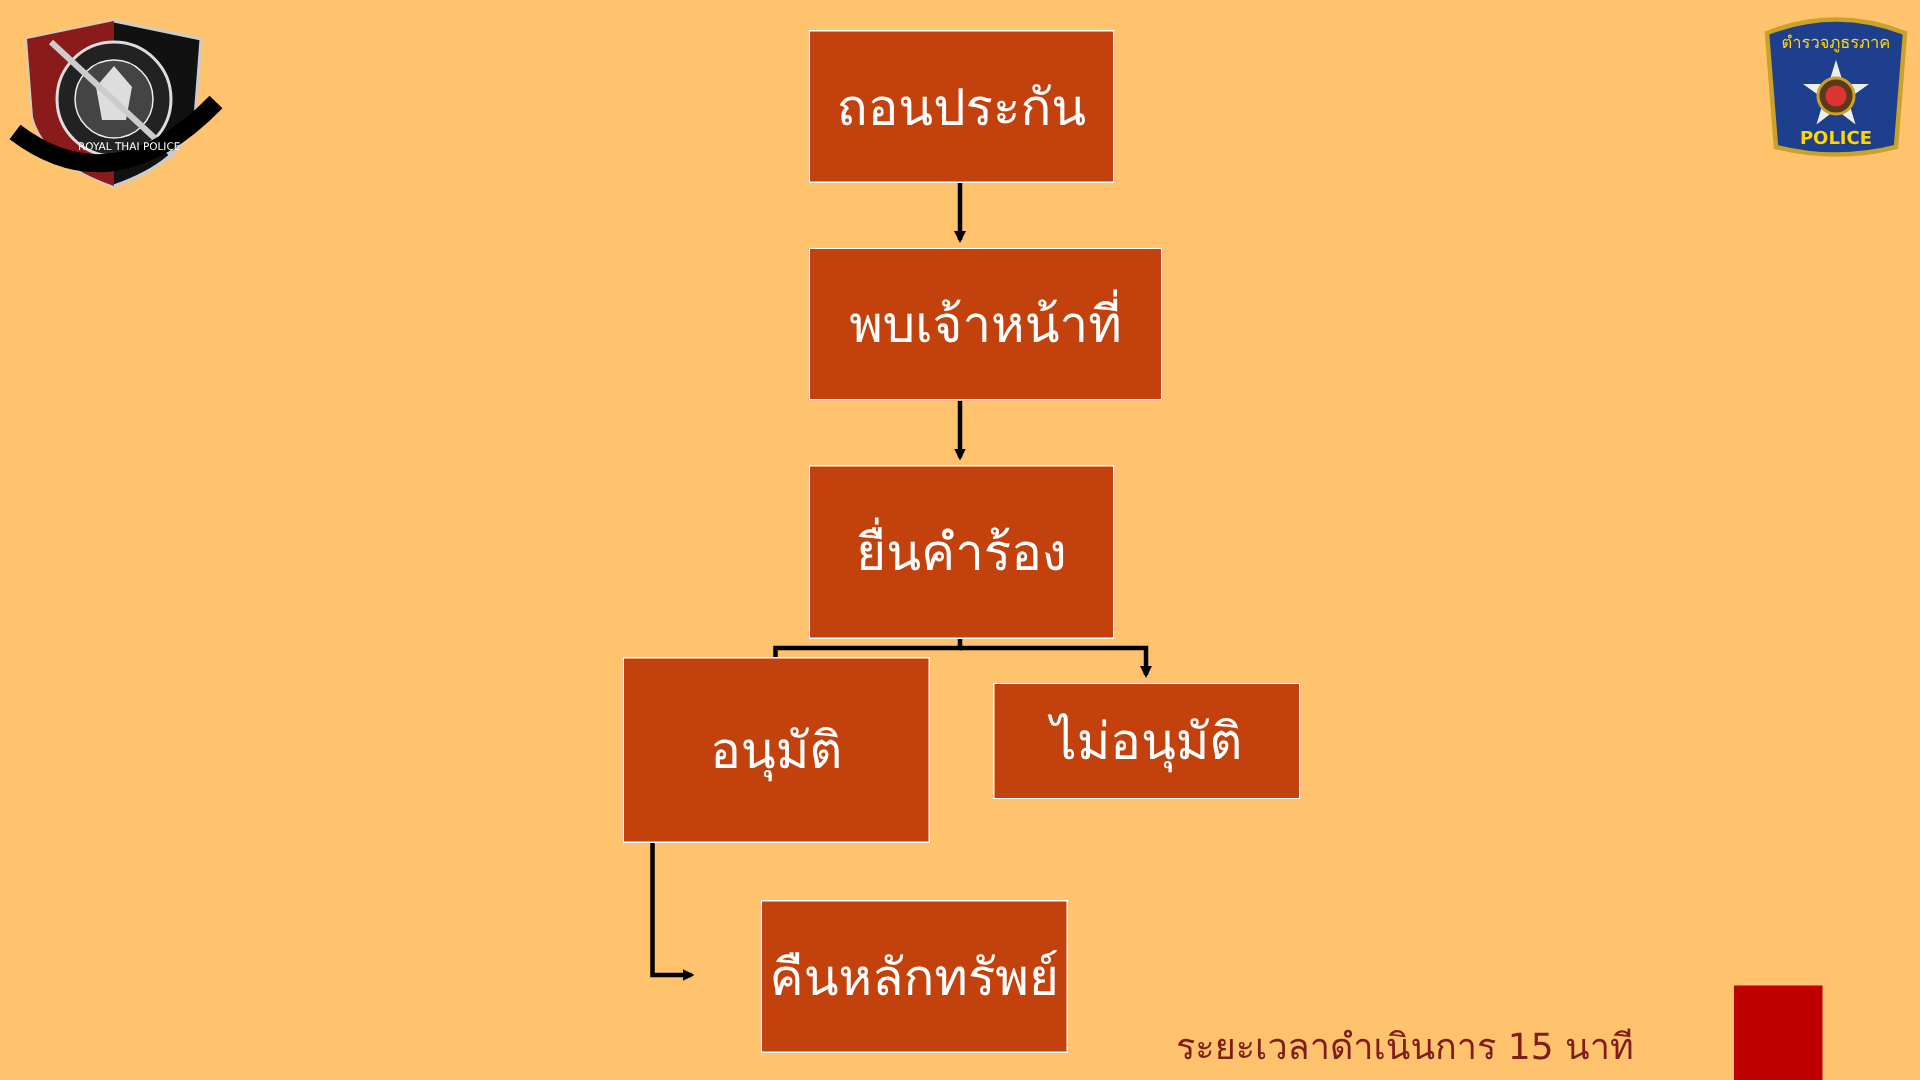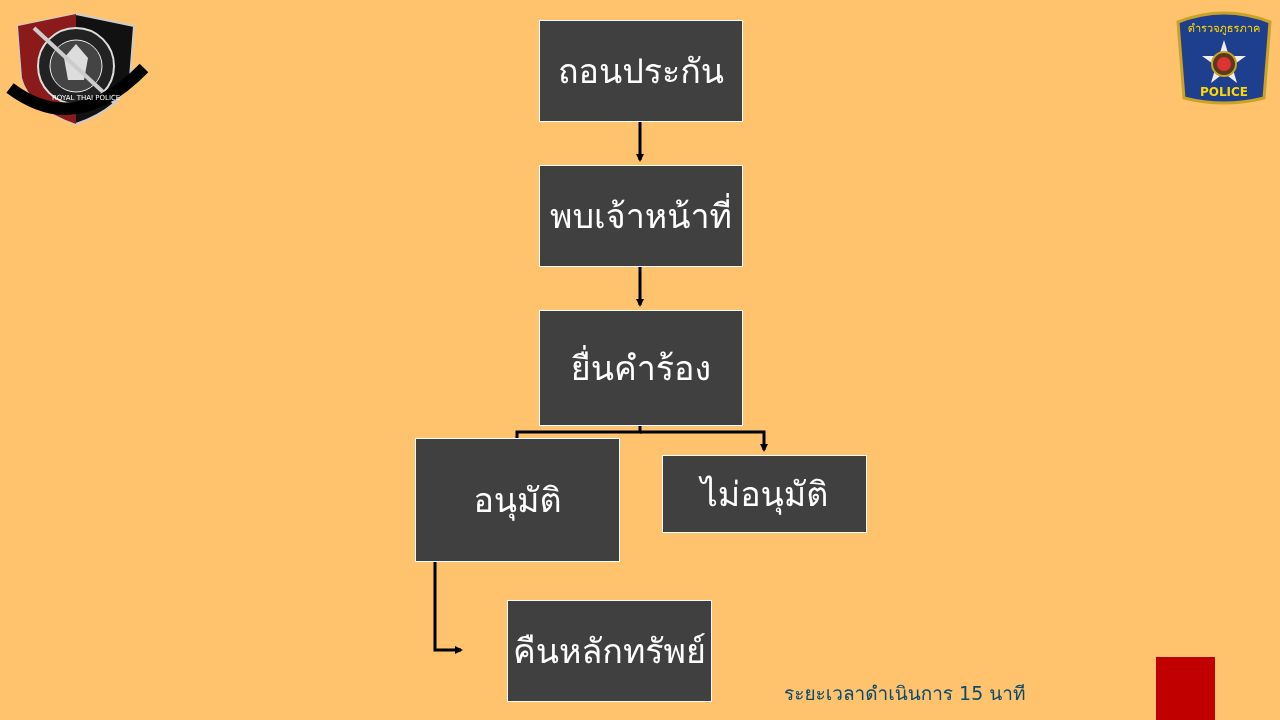--- a/index.html
+++ b/index.html
@@ -2,35 +2,35 @@
 <html><head>
   <meta charset="utf-8">
   <style>
     html, body { margin: 0; padding: 0; }
     body {
       width: 1280px; height: 720px; overflow: hidden;
       background: #FFC36E; position: relative;
       font-family: "DejaVu Sans", sans-serif;
     }
     .box {
-      position: absolute; background: #404040;
+      position: absolute; background: #c2410c;
       border: 1px solid #ffffff; box-sizing: border-box;
       color: #ffffff; display: flex; align-items: center; justify-content: center;
       font-size: 34px; white-space: nowrap; font-family: Liberation Mono, monospace;
     }
     #b1 { left: 539px; top: 20px; width: 204px; height: 102px; }
-    #b2 { left: 539px; top: 165px; width: 204px; height: 102px; }
+    #b2 { left: 539px; top: 165px; width: 236px; height: 102px; }
     #b3 { left: 539px; top: 310px; width: 204px; height: 116px; }
     #b4 { left: 415px; top: 438px; width: 205px; height: 124px; }
     #b5 { left: 662px; top: 455px; width: 205px; height: 78px; }
     #b6 { left: 466px; top: 600px; width: 205px; height: 102px; margin-left: 41px; }
     svg.connectors { position: absolute; left: 0; top: 0; }
     .footer-text {
       position: absolute; left: 784px; top: 678px;
-      font-size: 19px; color: #0c4a6e; white-space: nowrap; text-align: center;
+      font-size: 24px; color: #7f1d1d; white-space: nowrap; text-align: center;
     }
     .accent-square {
       position: absolute; left: 1156px; top: 657px; width: 59px; height: 63px;
       background: #C00000;
     }
     .logo { position: absolute; text-decoration: underline; }
   </style>
 </head>
 <body>
 

